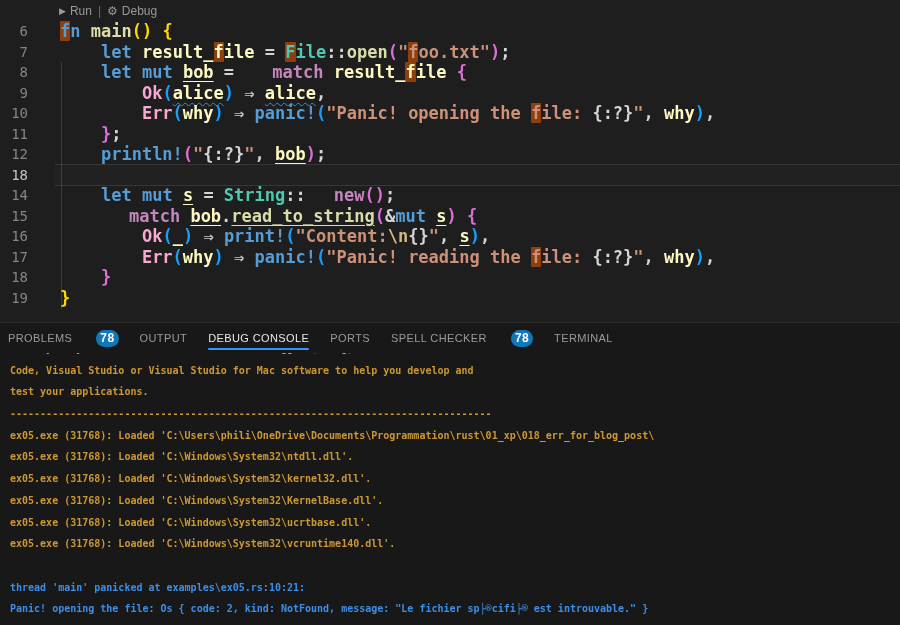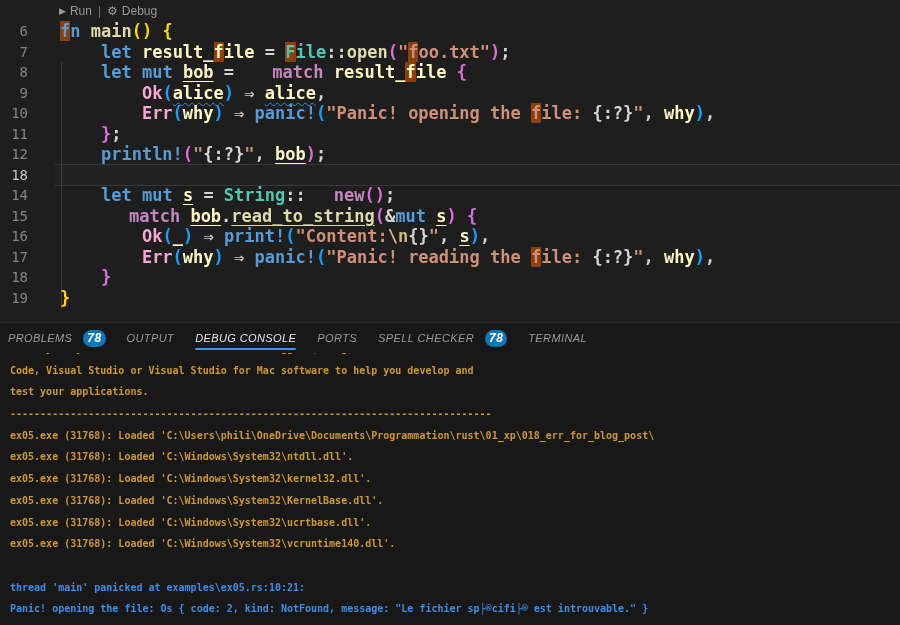--- a/index.html
+++ b/index.html
@@ -59,22 +59,22 @@
   
   .panel {
     position:absolute; left:0; top:322px; width:900px; height:303px;
     background:#181818; border-top:1px solid #2a2a2a;
   }
   .tabbar {
     height:30px; display:flex; align-items:center; padding-left:8px;
     font-family:"Liberation Sans", sans-serif; font-size:11px; letter-spacing:0.4px;
   }
   .tab {
-    display:flex; align-items:center; gap:11px; margin-right:21px;
-    color:#9b9b9b; cursor:pointer; height:100%; position:relative;font-style:italic;
+    display:flex; align-items:center; gap:24px; margin-right:21px;
+    color:#9b9b9b; cursor:pointer; height:100%; position:relative;
   }
   .tab.active { color:#e7e7e7; }
   .tab.active::after {
     content:""; position:absolute; left:0; right:0; bottom:3px; height:2px;
     background:#3794ff; border-radius:1px;
   }
   .badge {
     background:#1177bb; color:#ffffff; font-size:12px; font-weight:bold;
     min-width:17px; height:17px; border-radius:9px; display:flex;
     align-items:center; justify-content:center; padding:0 4px;

